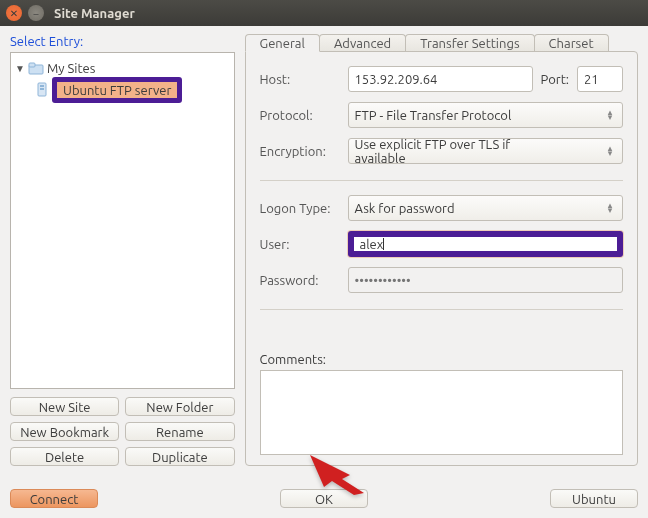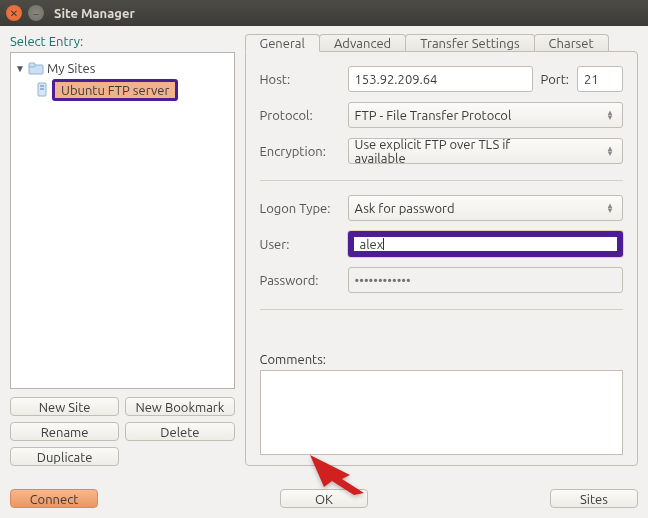--- a/index.html
+++ b/index.html
@@ -8,27 +8,27 @@
 .titlebar { height: 26px; background: linear-gradient(#4c4b46, #3c3b37); display: flex; align-items: center; padding: 0 6px; gap: 6px; }
 .win-btn { width: 16px; height: 16px; border-radius: 50%; display: flex; align-items: center; justify-content: center; font-size: 10px; color: #3a3a3a; }
 .win-close { background: radial-gradient(#f07746, #e9662f); }
 .win-min { background: radial-gradient(#8b8880, #6f6c64); }
 .title-text { color: #dfdbd2; font-weight: bold; margin-left: 4px; text-align: center; }
 
 .content { padding: 8px 10px 10px 10px; display: flex; flex-direction: column; height: calc(518px - 26px); }
 .main-row { display: flex; gap: 10px; flex: 1; min-height: 0; }
 
 .left-col { width: 238px; display: flex; flex-direction: column; }
-.select-label { margin-bottom: 4px; color: #0f766e; }
+.select-label { margin-bottom: 4px; color: #1d4ed8; }
 .tree { flex: 1; background: #fff; border: 1px solid #b8b4ad; padding: 4px 2px; overflow: auto; }
 .tree-row { display: flex; align-items: center; height: 22px; padding: 0 2px; gap: 3px; }
 .tree-arrow { width: 10px; font-size: 10px; color: #555; text-align: center; }
 .tree-label { white-space: nowrap; }
 .tree-row.indent { padding-left: 22px; }
-.tree-row.selected .tree-label { background: #f3b289; border: 3px solid #4c1d95; border-radius: 3px; padding: 1px 6px; }
+.tree-row.selected .tree-label { background: #f3b289; border: 5px solid #4c1d95; border-radius: 3px; padding: 1px 6px; }
 
 .btn-grid { display: grid; grid-template-columns: 1fr 1fr; gap: 6px; margin-top: 8px; }
 .btn { height: 19px; background: linear-gradient(#fafaf8, #eeece6); border: 1px solid #c2beb6; border-radius: 4px; cursor: pointer; color: #3c3c3c; }
 
 .right-col { flex: 1; display: flex; flex-direction: column; }
 .tabs { display: flex; gap: 0; }
 .tab { padding: 1px 14px; border: 1px solid #c2beb6; border-bottom: none; background: linear-gradient(#f4f2ee, #e8e6e0); color: #555; border-radius: 4px 4px 0 0; margin-right: -1px; cursor: pointer; }
 .tab.active { background: #f2f1f0; position: relative; z-index: 2; border-bottom: 1px solid #f2f1f0; margin-bottom: -1px; }
 .tab-panel { border: 1px solid #c2beb6; border-radius: 0 4px 4px 4px; padding: 14px 14px 10px 14px; flex: 1; display: flex; flex-direction: column; justify-content: flex-end; }
 
@@ -86,20 +86,21 @@
                 <rect x="3" y="1" width="8" height="13" rx="1" fill="#d8e6f4" stroke="#8fb5d8"></rect>
                 <rect x="5" y="3" width="4" height="2" fill="#8fb5d8"></rect>
                 <rect x="5" y="6" width="4" height="2" fill="#8fb5d8"></rect>
               </svg>
           </span>
           <span class="tree-label">Ubuntu FTP server</span>
         </div>
       </div>
       <div class="btn-grid">
         <button class="btn">New Site</button>
+        <button class="btn">New Folder</button>
         <button class="btn">New Bookmark</button>
         <button class="btn">Rename</button>
         <button class="btn">Delete</button>
         <button class="btn">Duplicate</button>
       </div>
     </div>
 
     <div class="right-col">
       <div class="tabs">
         <div class="tab active">General</div>
@@ -162,21 +163,21 @@
           <textarea class="comments-box" style=""></textarea>
         </div>
 
       </div>
     </div>
   </div>
 
   <div class="footer">
     <button class="btn primary">Connect</button>
     <button class="btn">OK</button>
-    <button class="btn">Sites</button>
+    <button class="btn">Ubuntu</button>
   </div>
 </div>
 
 <div class="arrow-pointer">
   <svg width="78" height="52">
     <polygon points="8,8 48,28 40,32 62,46 52,48 30,34 22,40" fill="#d02020"></polygon>
   </svg>
 </div>
 
 </body></html>

